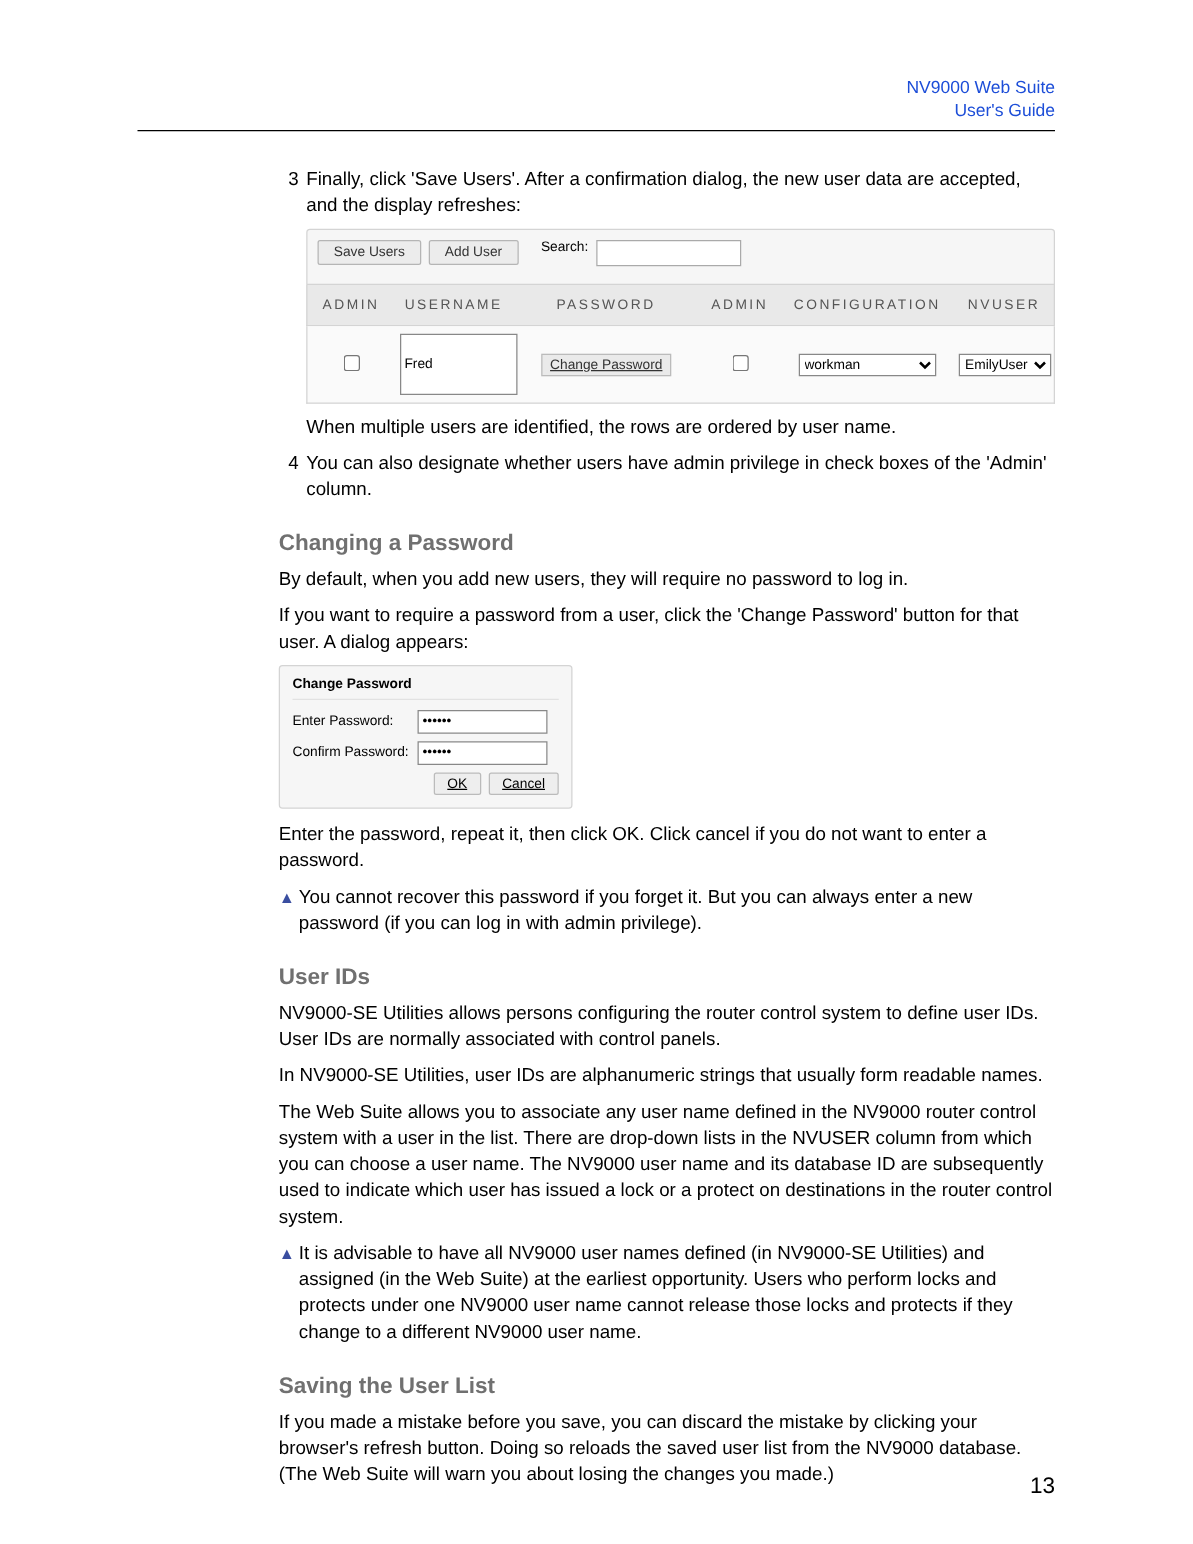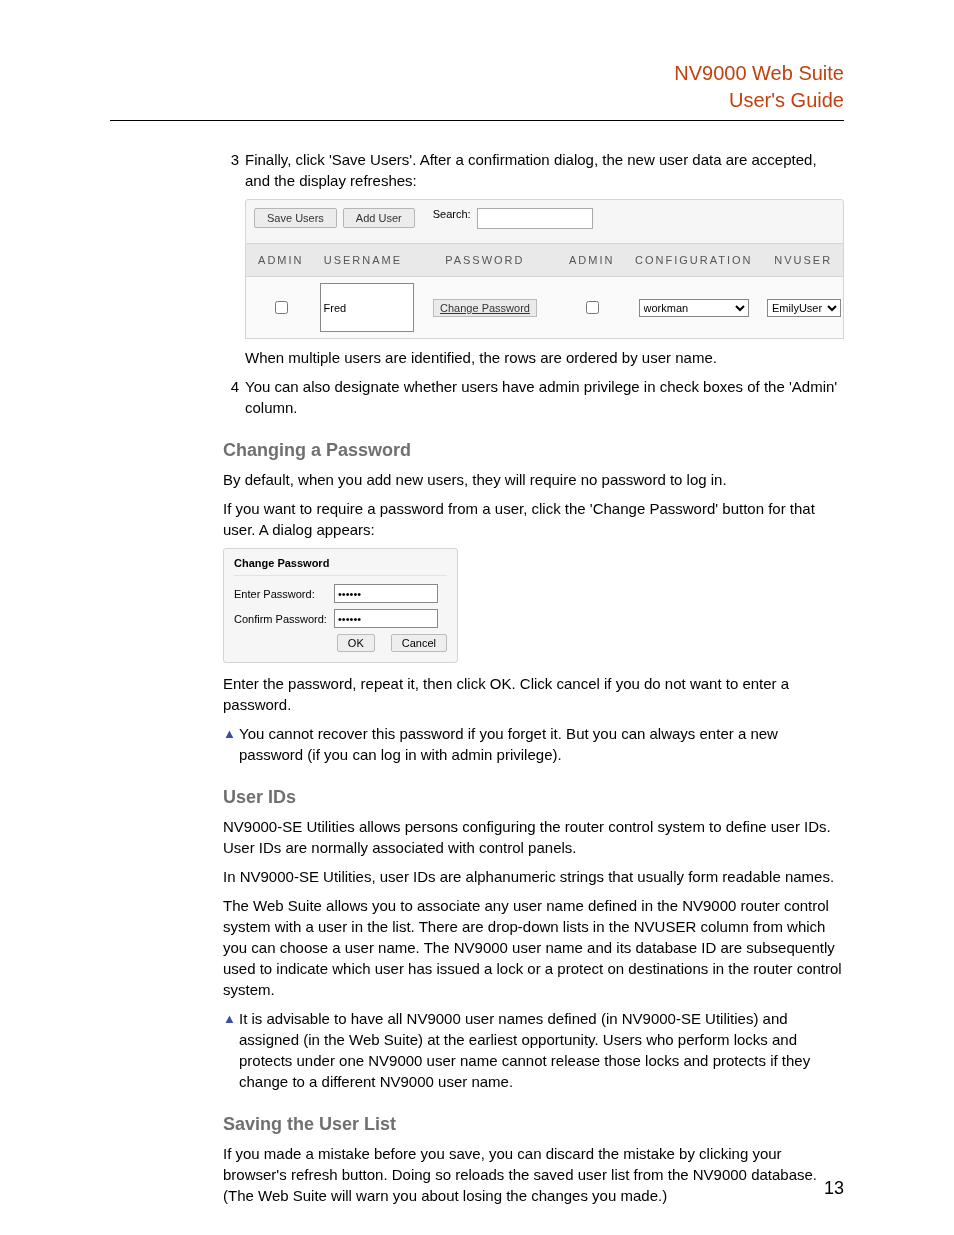--- a/index.html
+++ b/index.html
@@ -11,23 +11,23 @@
   }
   .page {
     width: 954px;
     height: 1235px;
     position: relative;
     box-sizing: border-box;
     padding: 60px 110px 50px 110px;
   }
   .header-right {
     text-align: right;
-    font-size: 20px;
+    font-size: 14px;
     line-height: 1.35;
-    color: #c2410c;
+    color: #1d4ed8;
   }
   .hr-divider {
     border: 0;
     border-top: 1px solid #000;
     margin: 6px 0 28px 0;
   }
   .content {
     margin-left: 113px;
   }
   .ol-item {
@@ -193,22 +193,23 @@
   .sc2 input[type="password"] {
     width: 96px;
     font: 11px Arial, sans-serif;
     border: 1px solid #888;
     height: 15px;
     padding: 1px 3px;
   }
   .sc2-btns {
     display: flex;
     justify-content: flex-end;
-    gap: 16px;
+    gap: 6px;
     margin-top: 4px;
+    text-decoration: underline;
   }
   .sc2-btn {
     font: 11px Arial, sans-serif;
     background: #eee;
     border: 1px solid #bbb;
     border-radius: 2px;
     padding: 2px 10px;
   }
 </style>
 </head>

